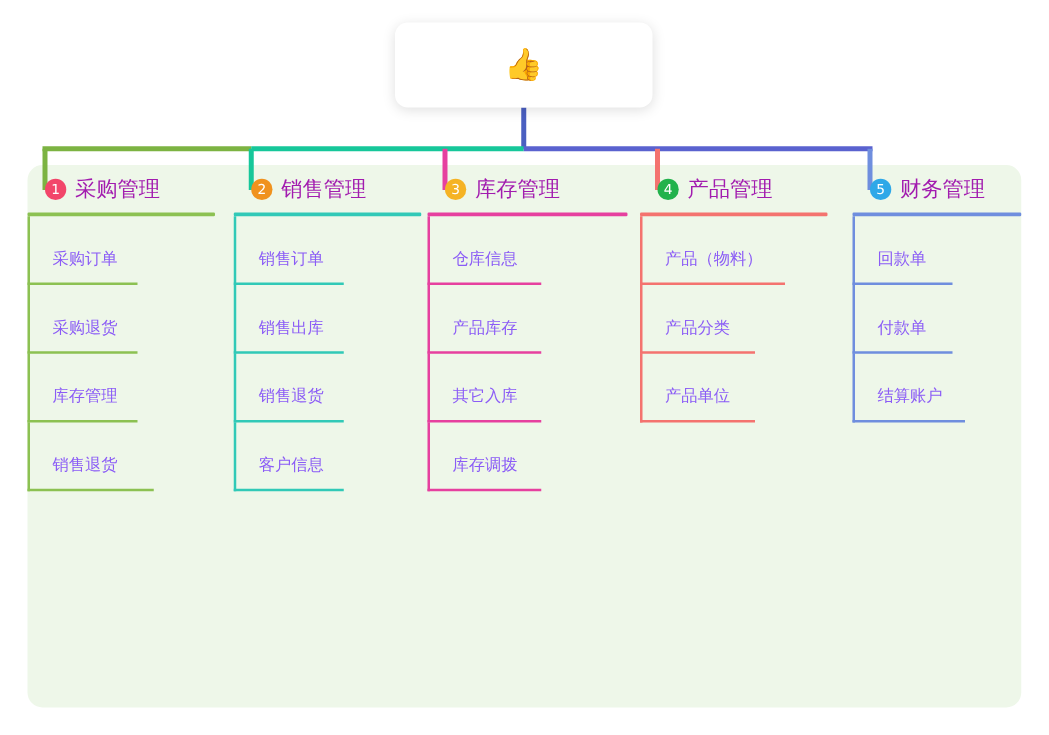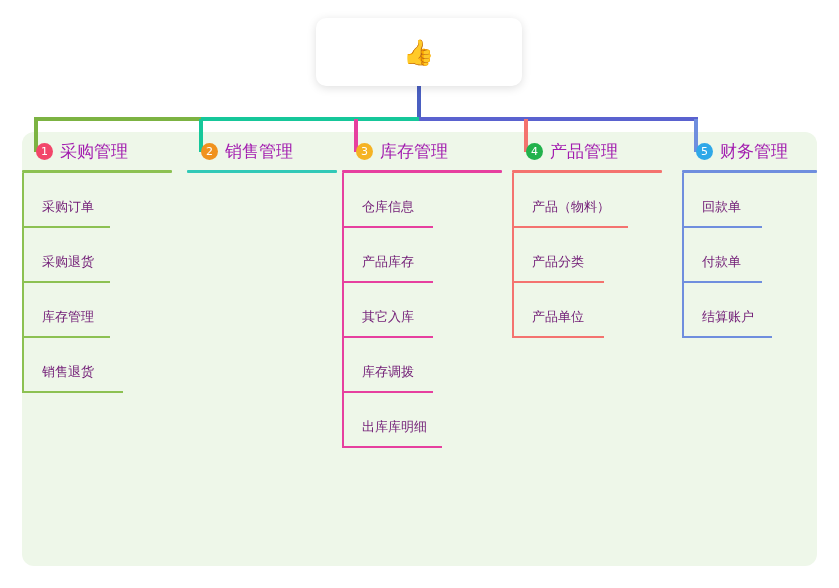--- a/index.html
+++ b/index.html
@@ -121,21 +121,21 @@
     left: 0;
     top: 0;
     bottom: 0;
     width: 2px;
   }
   .item-label {
     position: absolute;
     left: 20px;
     bottom: 12px;
     font-size: 13px;
-    color: #701a75;
+    color: #8b5cf6;
     white-space: nowrap;
     font-family: Liberation Mono, monospace;
   }
   .item-underline {
     position: absolute;
     left: 0;
     bottom: 0;
     height: 2px;
   }
 </style>
@@ -189,20 +189,42 @@
           <div class="item-underline" style="background: rgb(140, 193, 82); width: 101px;"></div>
         </div>
       </div>
     </div>
     <div class="column" style="left: 165px; width: 150px;">
       <div class="col-header">
         <span class="badge" style="background: rgb(240, 146, 30);">2</span>
         <span class="col-title">销售管理</span>
       </div>
       <div class="col-underline" style="background: rgb(49, 201, 183); width: 150px;"></div>
+      <div class="items">
+        <div class="item">
+          <div class="item-rail" style="background: rgb(49, 201, 183);"></div>
+          <div class="item-label">销售订单</div>
+          <div class="item-underline" style="background: rgb(49, 201, 183); width: 88px;"></div>
+        </div>
+        <div class="item">
+          <div class="item-rail" style="background: rgb(49, 201, 183);"></div>
+          <div class="item-label">销售出库</div>
+          <div class="item-underline" style="background: rgb(49, 201, 183); width: 88px;"></div>
+        </div>
+        <div class="item">
+          <div class="item-rail" style="background: rgb(49, 201, 183);"></div>
+          <div class="item-label">销售退货</div>
+          <div class="item-underline" style="background: rgb(49, 201, 183); width: 88px;"></div>
+        </div>
+        <div class="item">
+          <div class="item-rail" style="background: rgb(49, 201, 183);"></div>
+          <div class="item-label">客户信息</div>
+          <div class="item-underline" style="background: rgb(49, 201, 183); width: 88px;"></div>
+        </div>
+      </div>
     </div>
     <div class="column" style="left: 320px; width: 160px;">
       <div class="col-header">
         <span class="badge" style="background: rgb(245, 179, 36);">3</span>
         <span class="col-title">库存管理</span>
       </div>
       <div class="col-underline" style="background: rgb(230, 64, 159); width: 160px;"></div>
       <div class="items">
         <div class="item">
           <div class="item-rail" style="background: rgb(230, 64, 159);"></div>
@@ -217,25 +239,20 @@
         <div class="item">
           <div class="item-rail" style="background: rgb(230, 64, 159);"></div>
           <div class="item-label">其它入库</div>
           <div class="item-underline" style="background: rgb(230, 64, 159); width: 91px;"></div>
         </div>
         <div class="item">
           <div class="item-rail" style="background: rgb(230, 64, 159);"></div>
           <div class="item-label">库存调拨</div>
           <div class="item-underline" style="background: rgb(230, 64, 159); width: 91px;"></div>
         </div>
-        <div class="item">
-          <div class="item-rail" style="background: rgb(230, 64, 159);"></div>
-          <div class="item-label">出库库明细</div>
-          <div class="item-underline" style="background: rgb(230, 64, 159); width: 100px;"></div>
-        </div>
       </div>
     </div>
     <div class="column" style="left: 490px; width: 150px;">
       <div class="col-header">
         <span class="badge" style="background: rgb(34, 178, 76);">4</span>
         <span class="col-title">产品管理</span>
       </div>
       <div class="col-underline" style="background: rgb(244, 115, 111); width: 150px;"></div>
       <div class="items">
         <div class="item">

